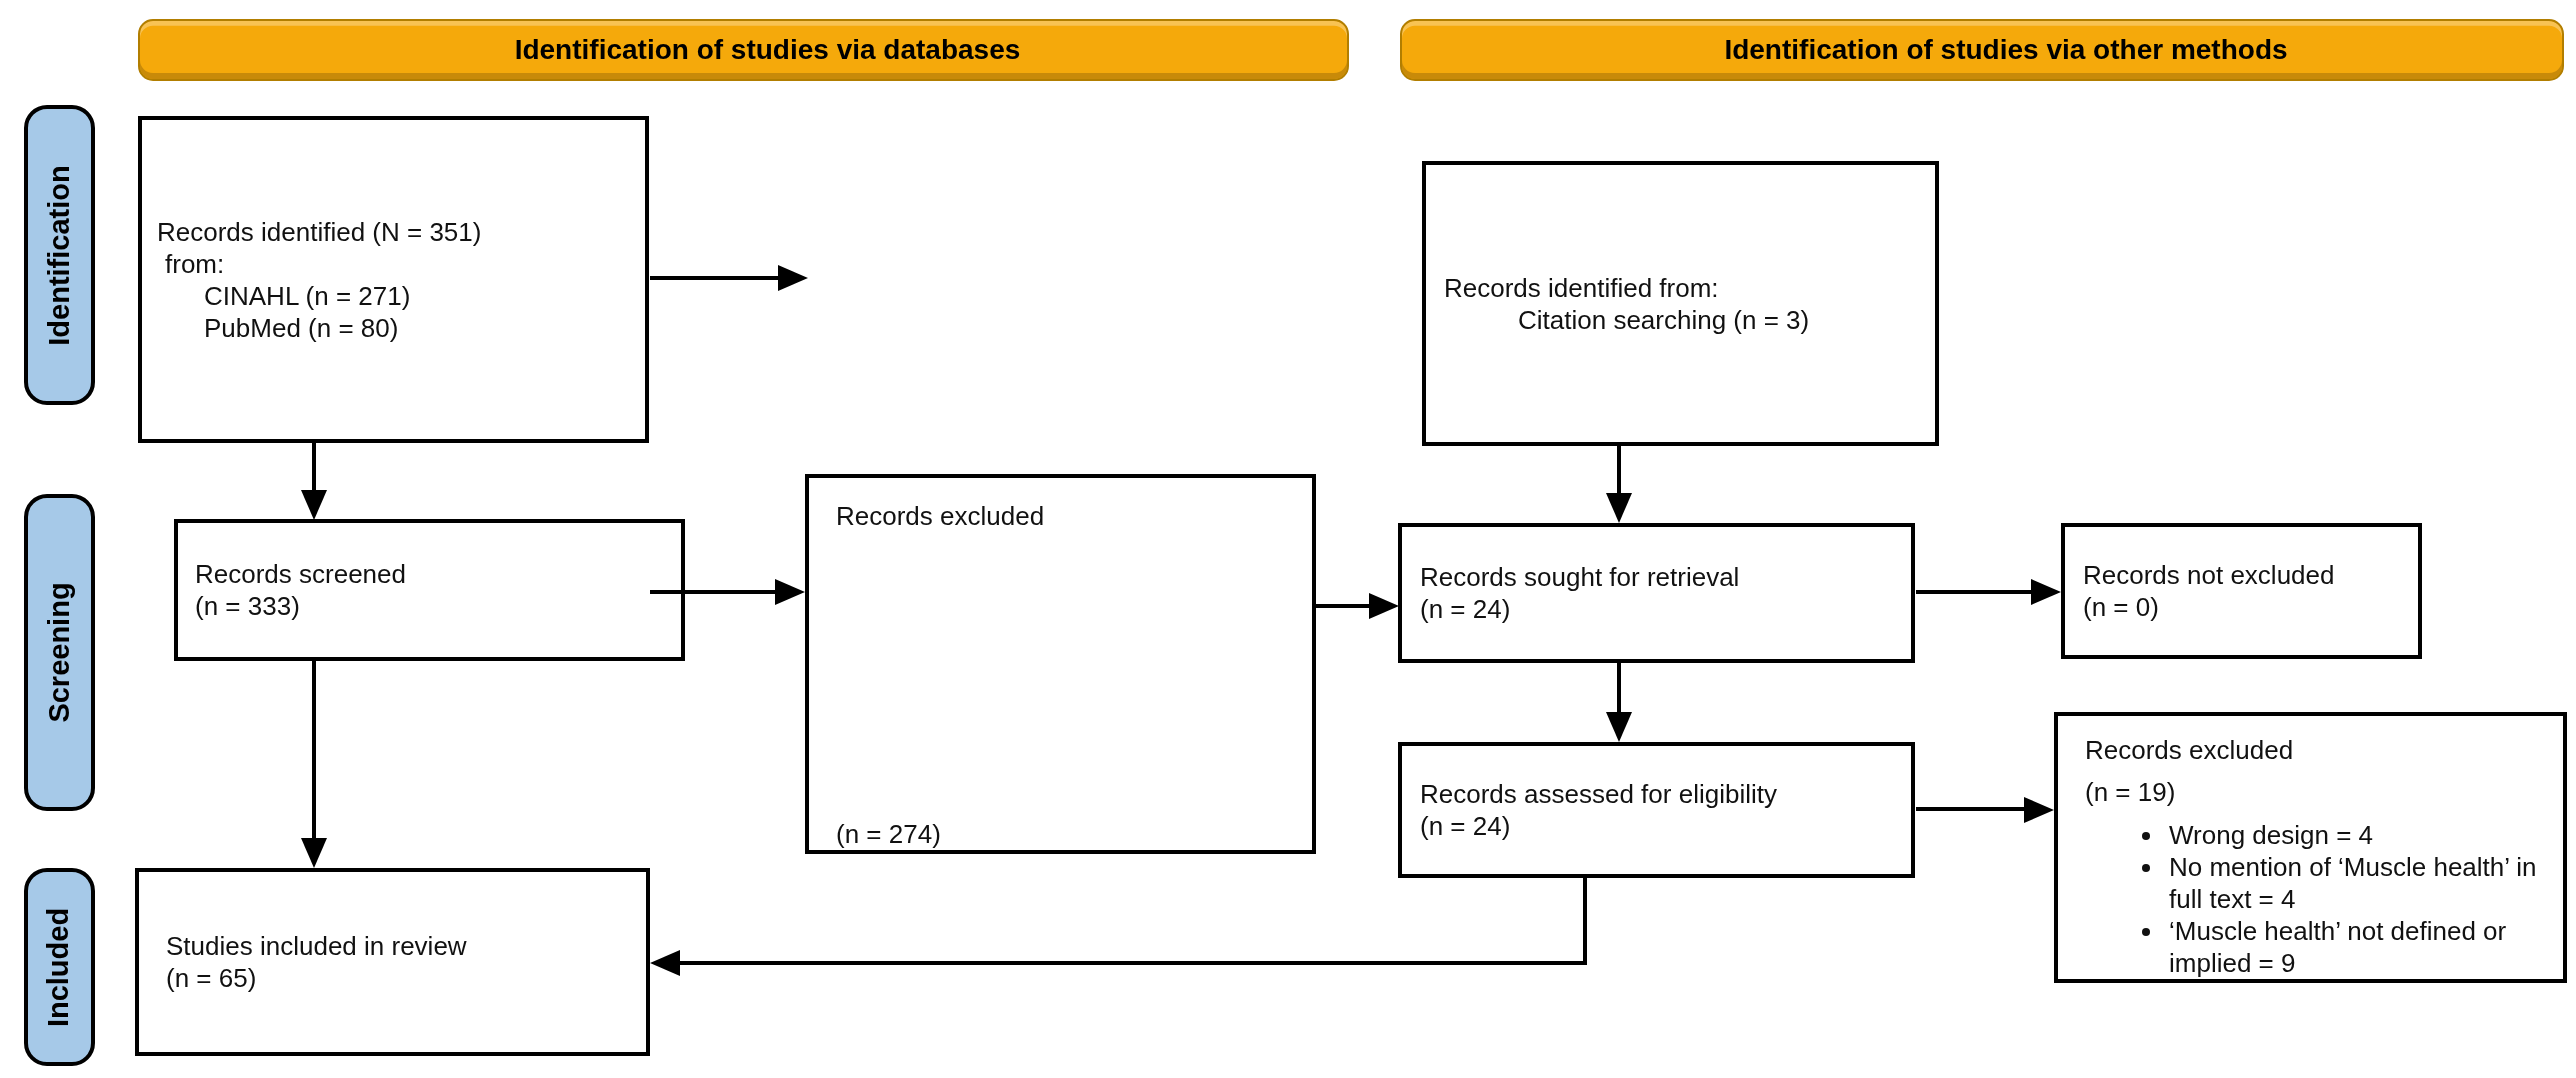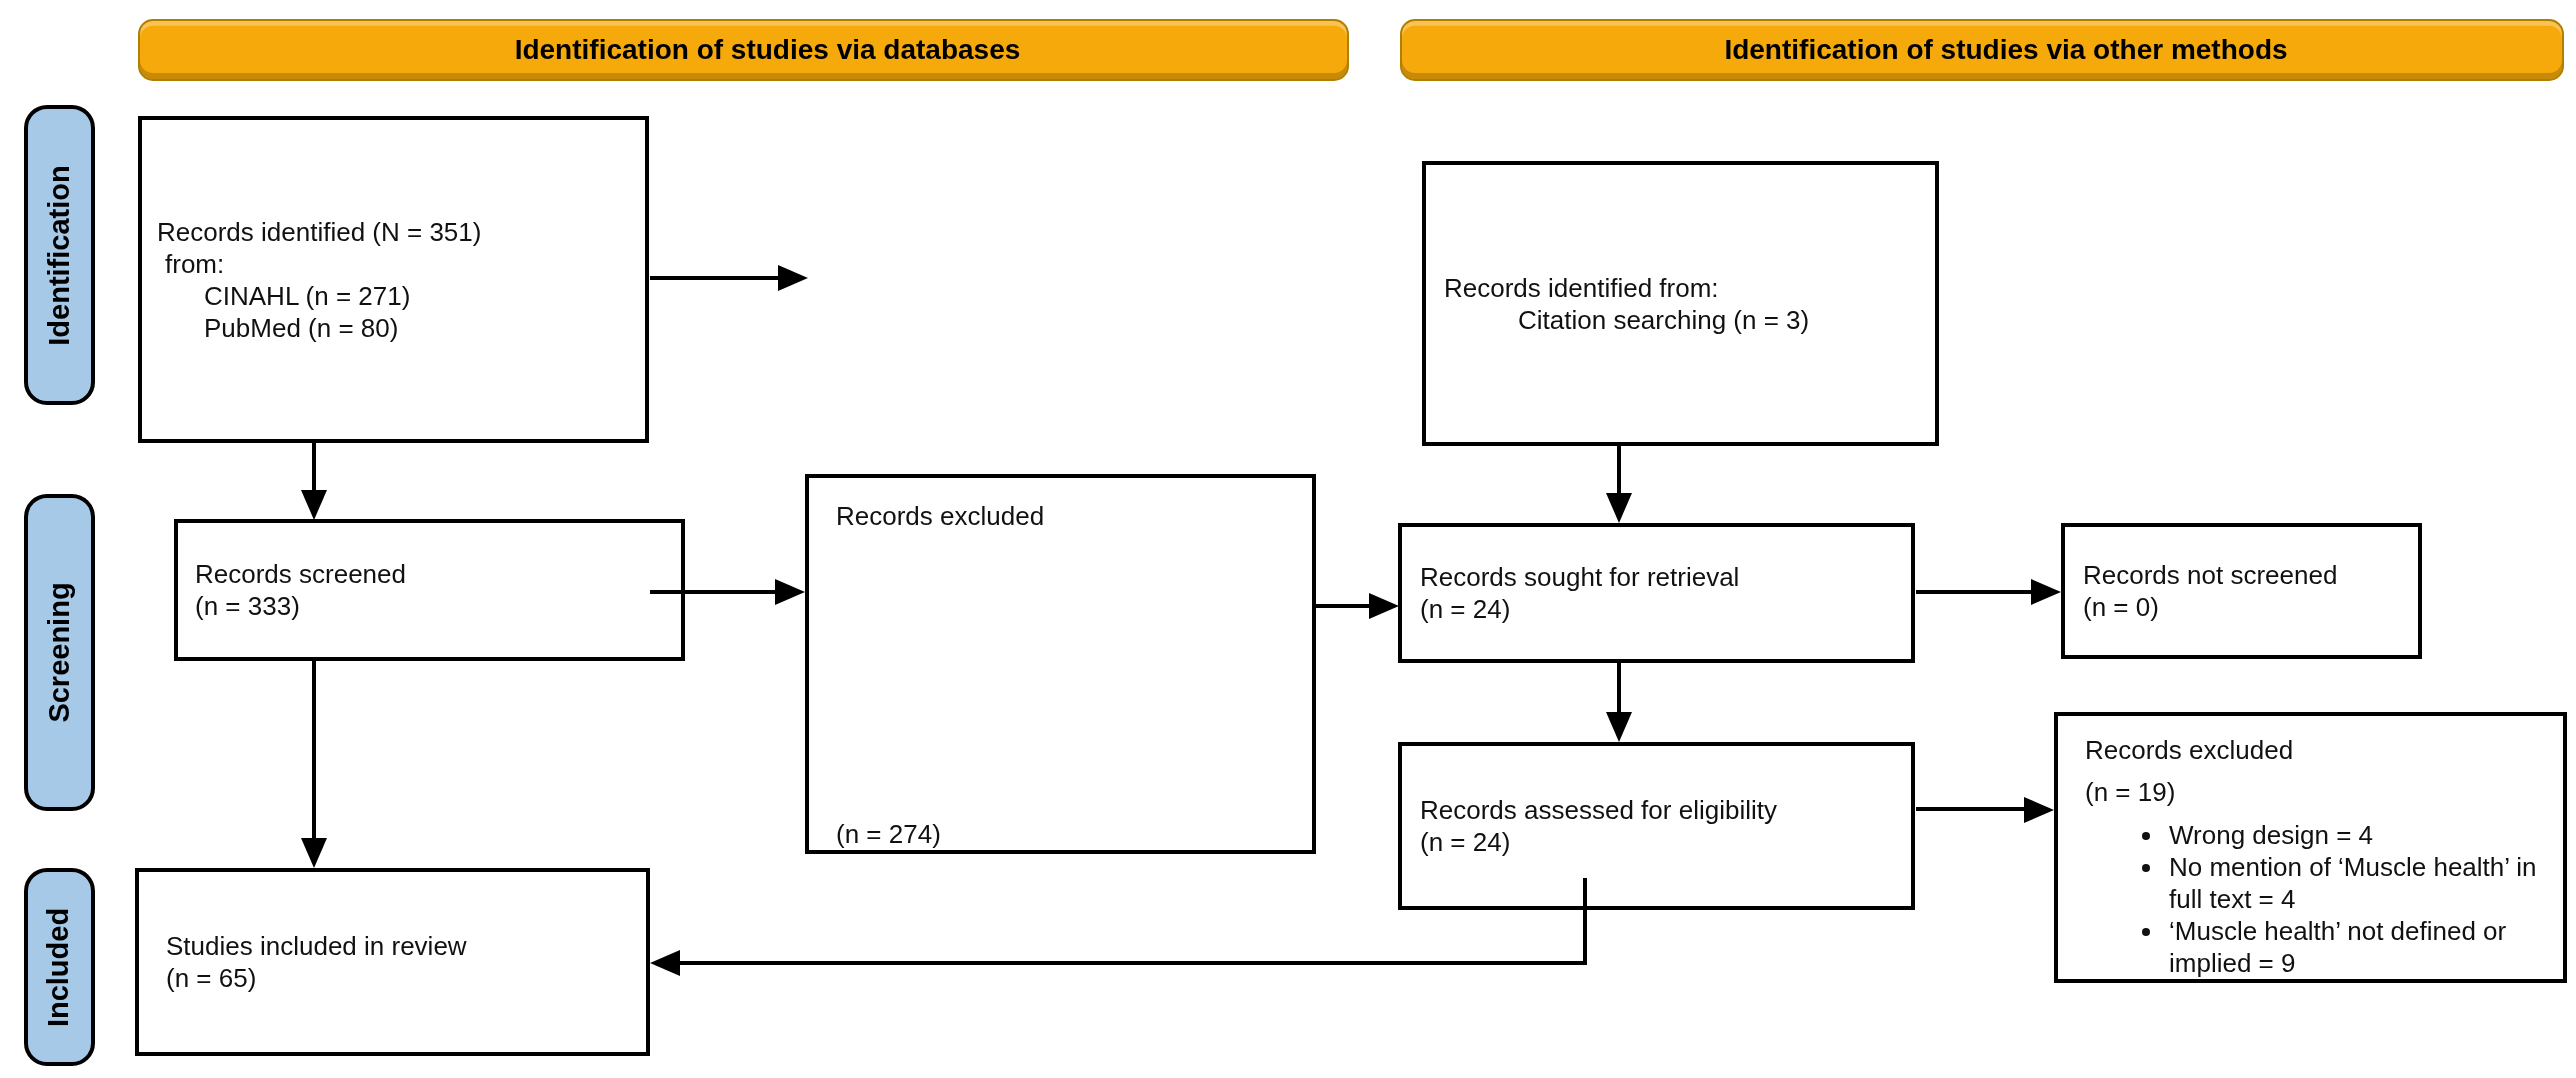--- a/index.html
+++ b/index.html
@@ -142,25 +142,25 @@
     <div class="ln">Records excluded</div>
     <div class="ln">(n = 274)</div>
   </div>
 
   <div class="fbox" style="left:1398px; top:523px; width:517px; height:140px; padding:0 13.5px 0 18px;">
     <div class="ln">Records sought for retrieval</div>
     <div class="ln">(n = 24)</div>
   </div>
 
   <div class="fbox" style="left:2061px; top:523px; width:361px; height:136px; padding:0 13.5px 0 18px;">
-    <div class="ln">Records not screened</div>
+    <div class="ln">Records not excluded</div>
     <div class="ln">(n = 0)</div>
   </div>
 
-  <div class="fbox" style="left:1398px; top:742px; width:517px; height:168px; padding:0 13.5px 0 18px;">
+  <div class="fbox" style="left:1398px; top:742px; width:517px; height:136px; padding:0 13.5px 0 18px;">
     <div class="ln">Records assessed for eligibility</div>
     <div class="ln">(n = 24)</div>
   </div>
 
   <div class="fbox top-align" style="left:2054px; top:712px; width:513px; height:271px; padding:17.5px 16px 0 27px;">
     <div class="ln">Records excluded</div>
     <div class="ln">(n = 19)</div>
     <ul>
       <li>Wrong design = 4</li>
       <li>No mention of ‘Muscle health’ in full text = 4</li>

